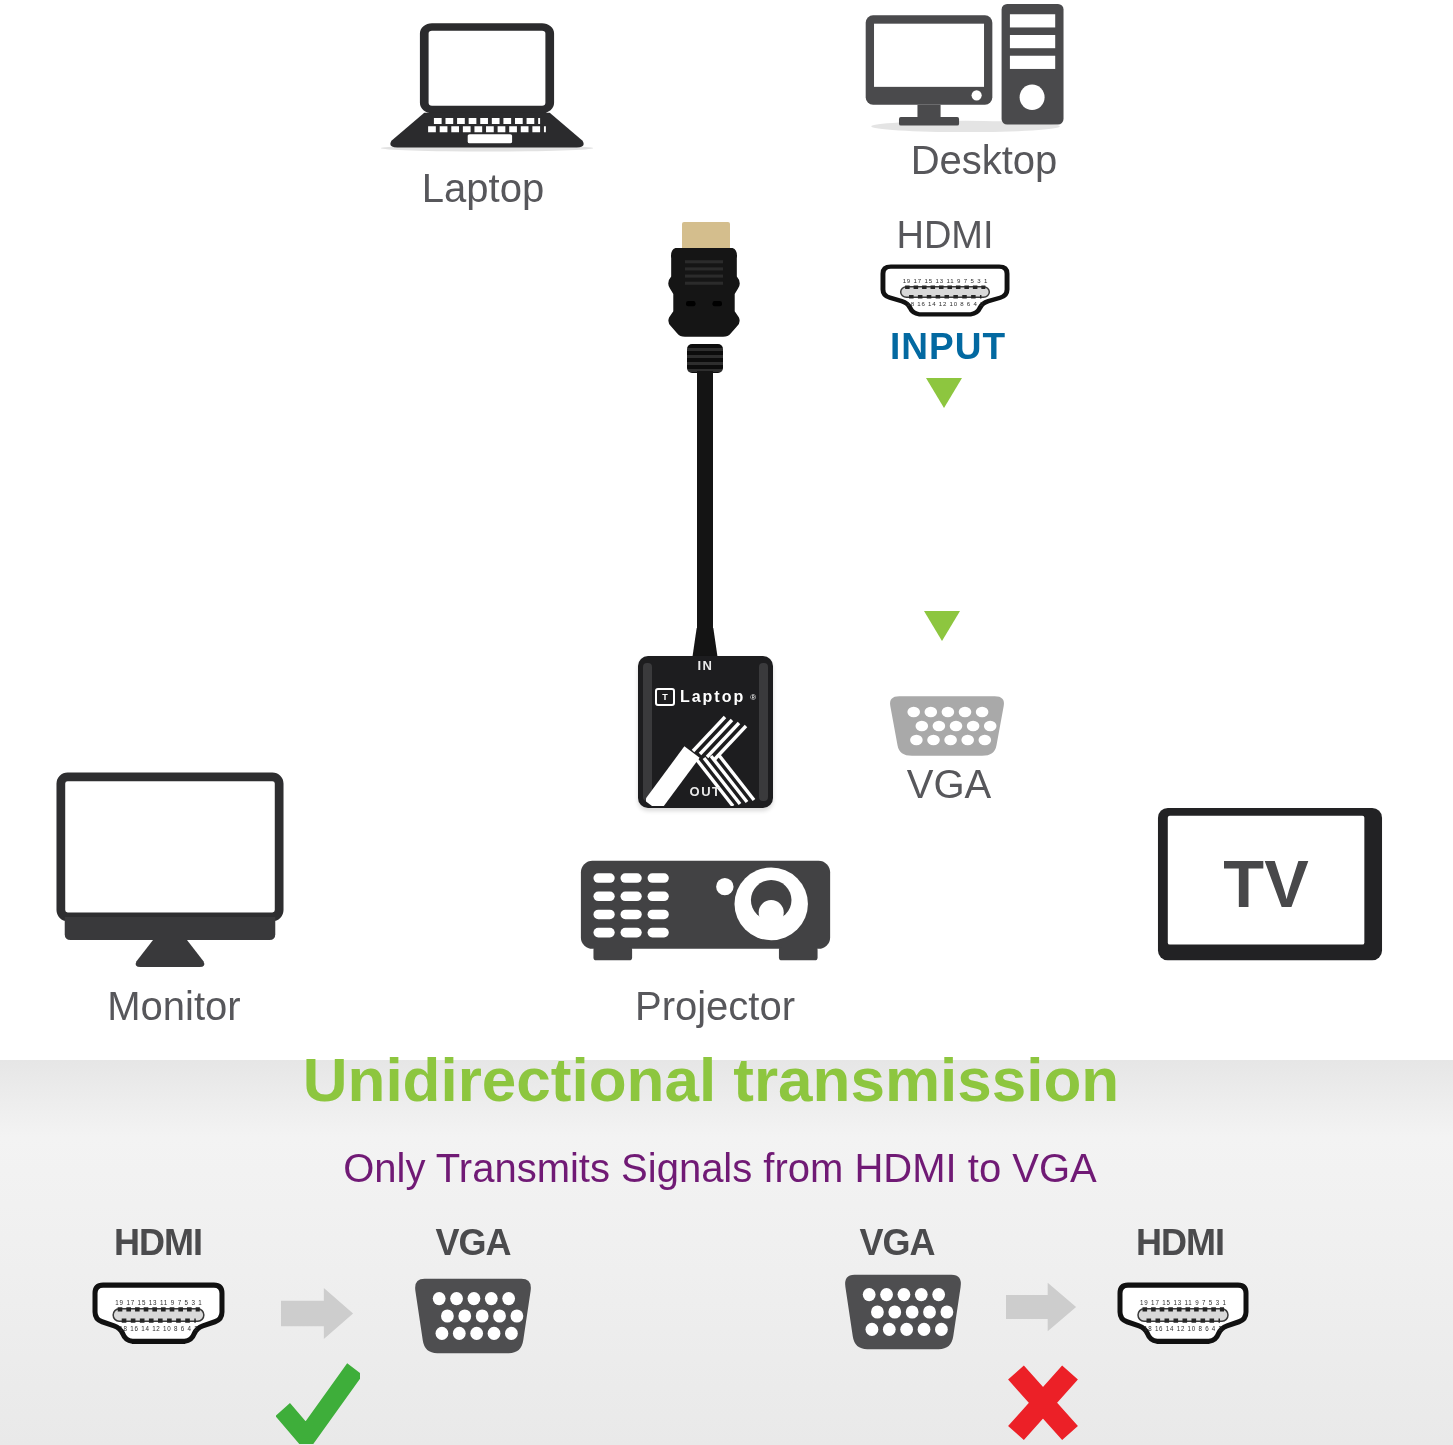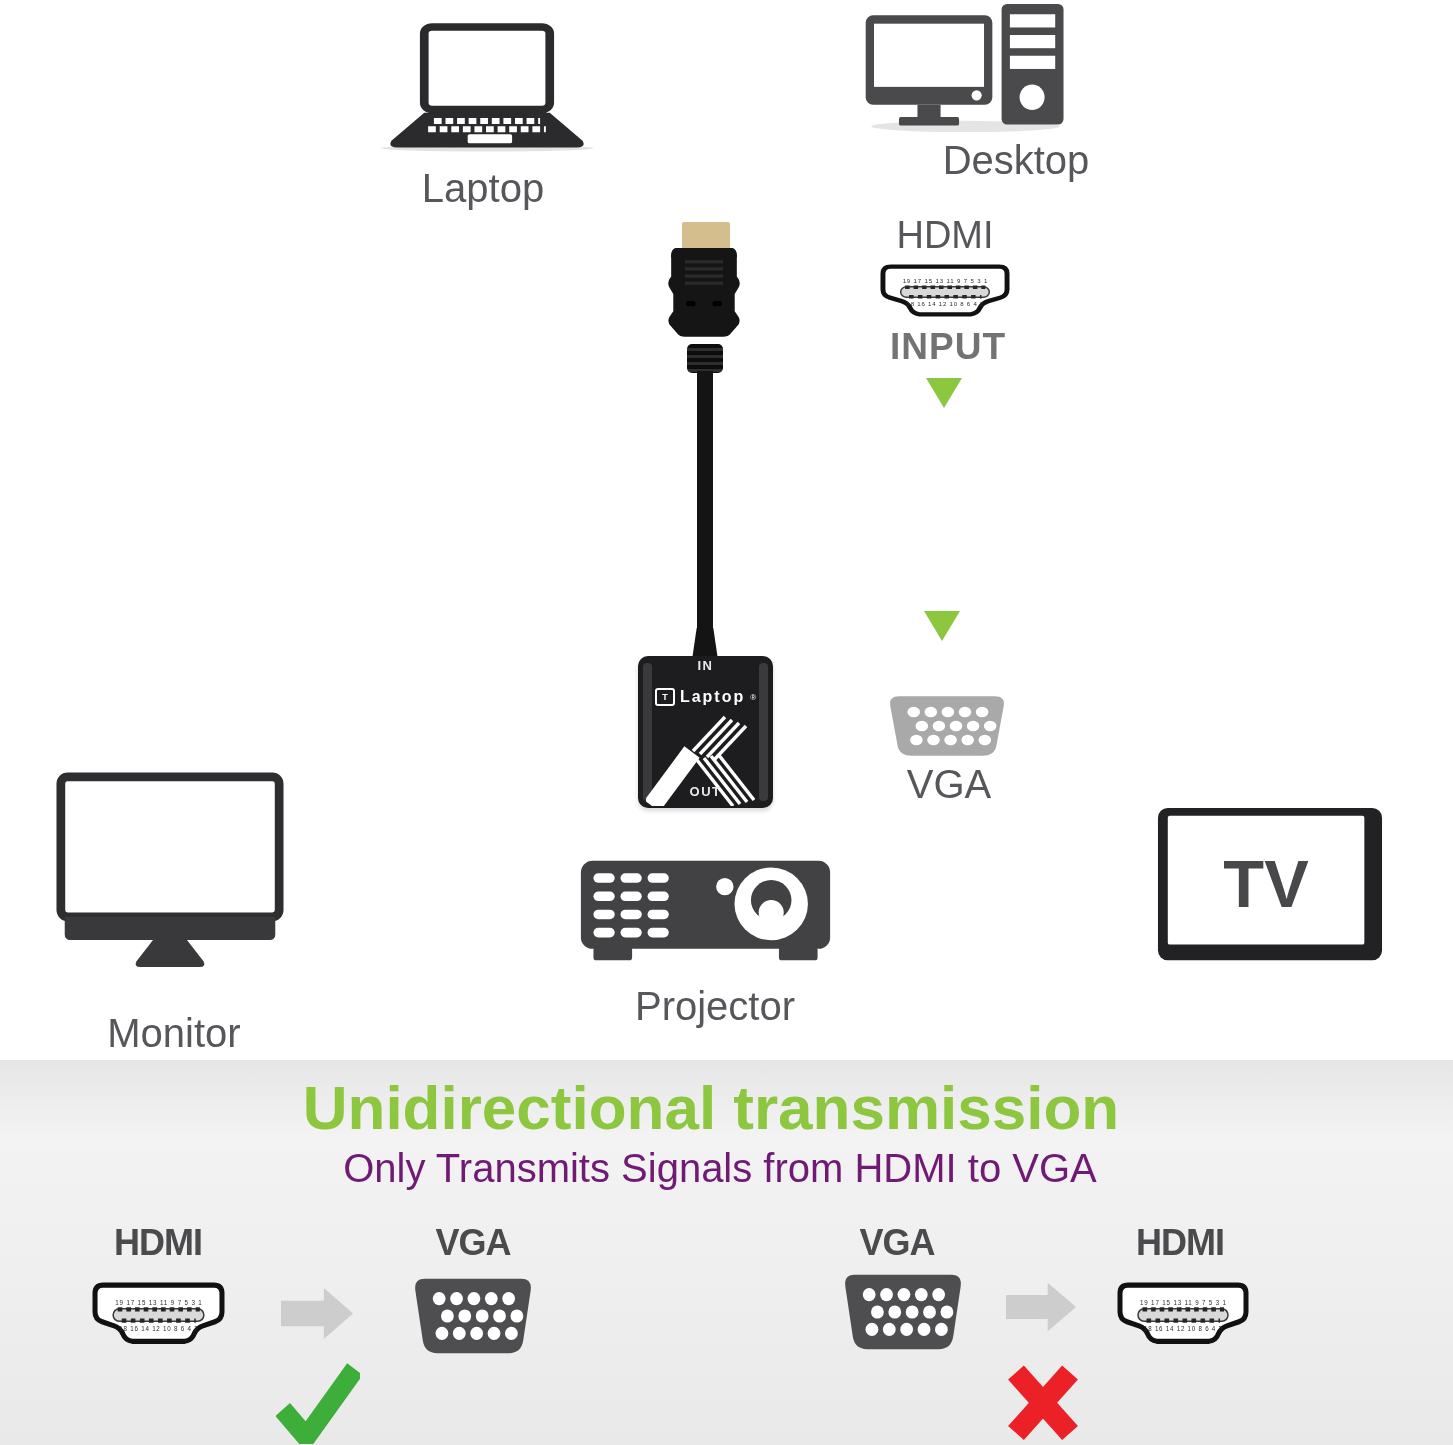--- a/index.html
+++ b/index.html
@@ -1,21 +1,21 @@
 <!DOCTYPE html>
 <html><head>
 <meta charset="utf-8">
 <style>
   html,body{margin:0;padding:0;background:#fff;}
   #canvas{position:relative;width:1453px;height:1445px;background:#fff;
           font-family:"Liberation Sans",sans-serif;overflow:hidden;}
   .abs{position:absolute;}
   .label{position:absolute;text-align:center;color:#57575B;font-size:40px;}
   .label-sm{position:absolute;text-align:center;color:#4B4B4D;font-size:36px;font-weight:600;letter-spacing:-1px;}
-  .green-label{position:absolute;text-align:center;color:#737373;font-weight:bold;letter-spacing:1px;}
+  .green-label{position:absolute;text-align:center;color:#0369a1;font-weight:bold;letter-spacing:1px;}
   .band{position:absolute;left:0;top:1060px;width:1453px;height:385px;
         background:linear-gradient(180deg,#e6e6e6 0%,#f3f3f3 20%,#efefef 55%,#e9e9e9 100%);}
   .band-title{position:absolute;text-align:center;color:#8DC63F;font-size:62px;font-weight:bold;}
   .band-subtitle{position:absolute;text-align:center;color:#701a75;font-size:40px;}
   .cable{position:absolute;background:#141414;}
   .goldtip{position:absolute;background:#D4BE8D;border-radius:2px;}
   .relief{position:absolute;background:repeating-linear-gradient(180deg,#0c0c0c 0 4px,#2e2e2e 4px 7px);border-radius:5px;}
   .flare{position:absolute;background:#141414;clip-path:polygon(18% 0,82% 0,100% 100%,0 100%);}
   .adapter{position:absolute;background:#1d1d1f;border-radius:10px;box-shadow:0 3px 4px rgba(0,0,0,.15);}
   .adapter .strip{position:absolute;width:9px;height:138px;top:7px;background:#3a3a3c;border-radius:4px;}
@@ -48,21 +48,21 @@
     <rect x="13" y="23" width="119" height="67" fill="#fff"></rect>
     <circle cx="124" cy="99" r="5.5" fill="#fff"></circle>
     <rect x="60" y="109" width="25" height="13" fill="#4a4a4c"></rect>
     <rect x="40" y="122" width="65" height="9" rx="2" fill="#4a4a4c"></rect>
     <rect x="151" y="2" width="67" height="128" rx="6" fill="#4a4a4c"></rect>
     <rect x="160" y="13" width="49" height="14" fill="#fff"></rect>
     <rect x="160" y="35" width="49" height="14" fill="#fff"></rect>
     <rect x="160" y="57" width="49" height="14" fill="#fff"></rect>
     <circle cx="184" cy="101" r="13.5" fill="#fff"></circle>
   </svg>
-  <div class="label" style="left:886px;top:138px;width:260px;">Desktop</div>
+  <div class="label" style="left:854px;top:138px;width:260px;">Desktop</div>
 
   <div class="label" style="left:815px;top:214px;width:260px;font-size:38px;">HDMI</div>
 
   <svg class="abs" style="left:880px;top:264px;" width="130" height="56" viewBox="0 0 132 64" preserveAspectRatio="none">
     <path d="M11 3 H121 Q129 3 129 11 V29 Q129 36 122 38.5 L110 42.5 Q104 44.5 101.5 50 Q99 56.5 92 57.5 H40 Q33 56.5 30.5 50 Q28 44.5 22 42.5 L10 38.5 Q3 36 3 29 V11 Q3 3 11 3 Z" fill="#fff" stroke="#111" stroke-width="5"></path>
     <rect x="21" y="26" width="90" height="12" rx="6" fill="#d9d9d9" stroke="#3a3a3a" stroke-width="1.5"></rect>
     <line x1="25.5" y1="26.5" x2="107" y2="26.5" stroke="#262626" stroke-width="4" stroke-dasharray="4.6,4.0"></line>
     <line x1="29.5" y1="37.5" x2="103" y2="37.5" stroke="#262626" stroke-width="4" stroke-dasharray="4.6,4.4"></line>
     <text x="66" y="22" text-anchor="middle" font-size="6.2" fill="#2c2c2c" textLength="86">19 17 15 13 11 9 7 5 3 1</text>
     <text x="66" y="48" text-anchor="middle" font-size="6.2" fill="#2c2c2c" textLength="78">18 16 14 12 10 8 6 4 2</text>
@@ -136,21 +136,21 @@
         <circle cx="112" cy="61" r="7"></circle>
     </g>
   </svg>
   <div class="label" style="left:819px;top:762px;width:260px;">VGA</div>
 
   <svg class="abs" style="left:56px;top:772px;" width="228" height="198" viewBox="0 0 235 205" preserveAspectRatio="none">
     <rect x="5" y="5" width="225" height="145" rx="7" fill="#fff" stroke="#2e2e30" stroke-width="9"></rect>
     <path d="M9 150 H226 V168 Q226 174 220 174 H15 Q9 174 9 168 Z" fill="#39393b"></path>
     <path d="M100 174 H135 L152 196 Q155 202 148 202 H87 Q80 202 83 196 Z" fill="#39393b"></path>
   </svg>
-  <div class="label" style="left:44px;top:984px;width:260px;margin-top:27px;">Monitor</div>
+  <div class="label" style="left:44px;top:984px;width:260px;">Monitor</div>
 
   <svg class="abs" style="left:578px;top:858px;" width="256" height="110" viewBox="0 0 265 115" preserveAspectRatio="none">
     <rect x="3" y="3" width="258" height="92" rx="12" fill="#424244"></rect>
     <rect x="16" y="93" width="40" height="14" rx="3" fill="#424244"></rect>
     <rect x="208" y="93" width="40" height="14" rx="3" fill="#424244"></rect>
     <g fill="#fff">
       <rect x="16" y="16" width="22" height="10" rx="5"></rect>
         <rect x="44" y="16" width="22" height="10" rx="5"></rect>
         <rect x="72" y="16" width="22" height="10" rx="5"></rect>
       <rect x="16" y="35" width="22" height="10" rx="5"></rect>
@@ -170,21 +170,21 @@
   </svg>
   <div class="label" style="left:585px;top:984px;width:260px;">Projector</div>
 
   <svg class="abs" style="left:1156px;top:806px;" width="228" height="164" viewBox="0 0 232 168" preserveAspectRatio="none">
     <rect x="2" y="2" width="228" height="156" rx="10" fill="#222224"></rect>
     <rect x="12" y="10" width="200" height="132" rx="2" fill="#fff"></rect>
     <text x="112" y="103" text-anchor="middle" font-size="68" font-weight="600" fill="#48484a">TV</text>
   </svg>
 
   <div class="band"></div>
-  <div class="band-title" style="left:111px;top:1072px;width:1200px;text-align:center;">Unidirectional transmission</div>
+  <div class="band-title" style="left:111px;top:1044px;width:1200px;text-align:center;">Unidirectional transmission</div>
   <div class="band-subtitle" style="left:120px;top:1146px;width:1200px;">Only Transmits Signals from HDMI to VGA</div>
 
   <div class="label-sm" style="left:58px;top:1222px;width:200px;">HDMI</div>
   <svg class="abs" style="left:92px;top:1282px;" width="133" height="66" viewBox="0 0 132 64" preserveAspectRatio="none">
     <path d="M11 3 H121 Q129 3 129 11 V29 Q129 36 122 38.5 L110 42.5 Q104 44.5 101.5 50 Q99 56.5 92 57.5 H40 Q33 56.5 30.5 50 Q28 44.5 22 42.5 L10 38.5 Q3 36 3 29 V11 Q3 3 11 3 Z" fill="#fff" stroke="#111" stroke-width="5"></path>
     <rect x="21" y="26" width="90" height="12" rx="6" fill="#d9d9d9" stroke="#3a3a3a" stroke-width="1.5"></rect>
     <line x1="25.5" y1="26.5" x2="107" y2="26.5" stroke="#262626" stroke-width="4" stroke-dasharray="4.6,4.0"></line>
     <line x1="29.5" y1="37.5" x2="103" y2="37.5" stroke="#262626" stroke-width="4" stroke-dasharray="4.6,4.4"></line>
     <text x="66" y="22" text-anchor="middle" font-size="6.2" fill="#2c2c2c" textLength="86">19 17 15 13 11 9 7 5 3 1</text>
     <text x="66" y="48" text-anchor="middle" font-size="6.2" fill="#2c2c2c" textLength="78">18 16 14 12 10 8 6 4 2</text>

